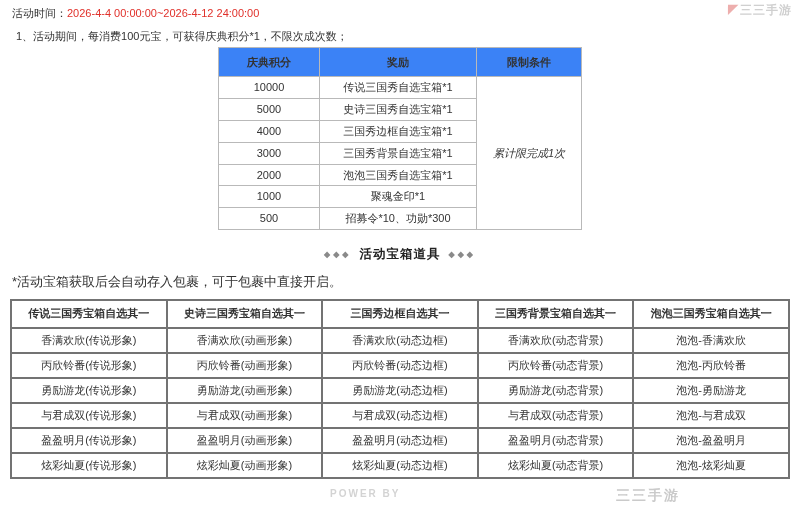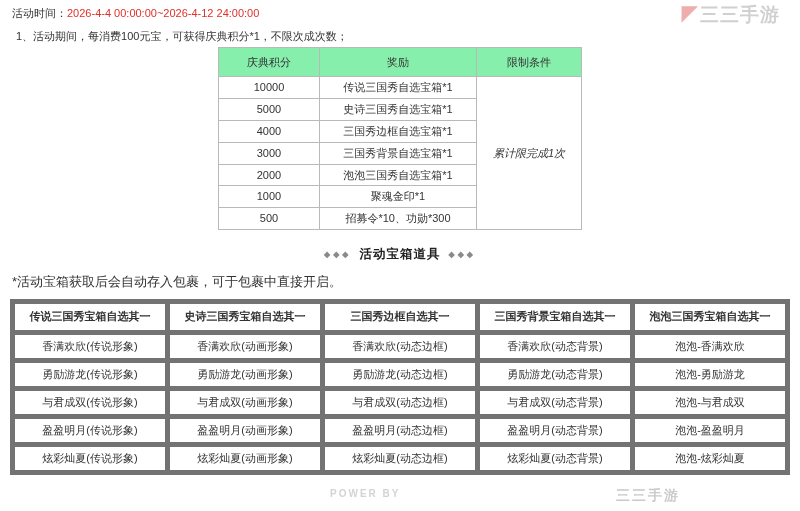--- a/index.html
+++ b/index.html
@@ -71,22 +71,22 @@
     color: #333;
   }
   table.points th, table.points td {
     border: 1px solid #b9b9b9;
     text-align: center;
     padding: 3px 4px;
     font-weight: normal;
     line-height: 1.35;
   }
   table.points thead th {
-    font-weight: normal;
-    background: #86efac;
+    font-weight: bold;
+    background: #3b82f6;
     height: 22px;
   }
   table.points td.c1 { width: 92px; margin-left: 42px; }
   table.points td.c2 { width: 148px; }
   table.points td.c3 { width: 96px; font-style: italic; }
   table.points th.c1 { width: 92px; }
   table.points th.c2 { width: 148px; }
   table.points th.c3 { width: 96px; }
 
   .note {
@@ -102,41 +102,41 @@
     margin-top: 2px;
   }
   table.boxes {
     border-collapse: collapse;
     font-size: 11px;
     color: #333;
     width: 780px;
     table-layout: fixed;
   }
   table.boxes th, table.boxes td {
-    border: 5px solid #737373;
+    border: 2px solid #737373;
     text-align: center;
     padding: 3px 2px;
     line-height: 1.4;
     height: 17px;
   }
   table.boxes thead th {
     font-weight: bold;
     height: 20px;
   }
 
   
   .wm {
     position: absolute;
     pointer-events: none;
     user-select: none;
   }
   .wm-right {
-    right: 20px;
+    right: 8px;
     top: 2px;
-    font-size: 19px;
+    font-size: 12px;
     color: #c8c8c8;
     font-weight: bold;
     letter-spacing: 1px;
     opacity: .85;
   }
   .wm-right .dot {
     color: #d9534f;
     opacity: .55;
   }
   .wm-bottom {
@@ -234,20 +234,27 @@
       </thead>
       <tbody>
         <tr>
           <td>香满欢欣(传说形象)</td>
           <td>香满欢欣(动画形象)</td>
           <td>香满欢欣(动态边框)</td>
           <td>香满欢欣(动态背景)</td>
           <td>泡泡-香满欢欣</td>
         </tr>
         <tr>
+          <td>丙欣铃番(传说形象)</td>
+          <td>丙欣铃番(动画形象)</td>
+          <td>丙欣铃番(动态边框)</td>
+          <td>丙欣铃番(动态背景)</td>
+          <td>泡泡-丙欣铃番</td>
+        </tr>
+        <tr>
           <td>勇励游龙(传说形象)</td>
           <td>勇励游龙(动画形象)</td>
           <td>勇励游龙(动态边框)</td>
           <td>勇励游龙(动态背景)</td>
           <td>泡泡-勇励游龙</td>
         </tr>
         <tr>
           <td>与君成双(传说形象)</td>
           <td>与君成双(动画形象)</td>
           <td>与君成双(动态边框)</td>

